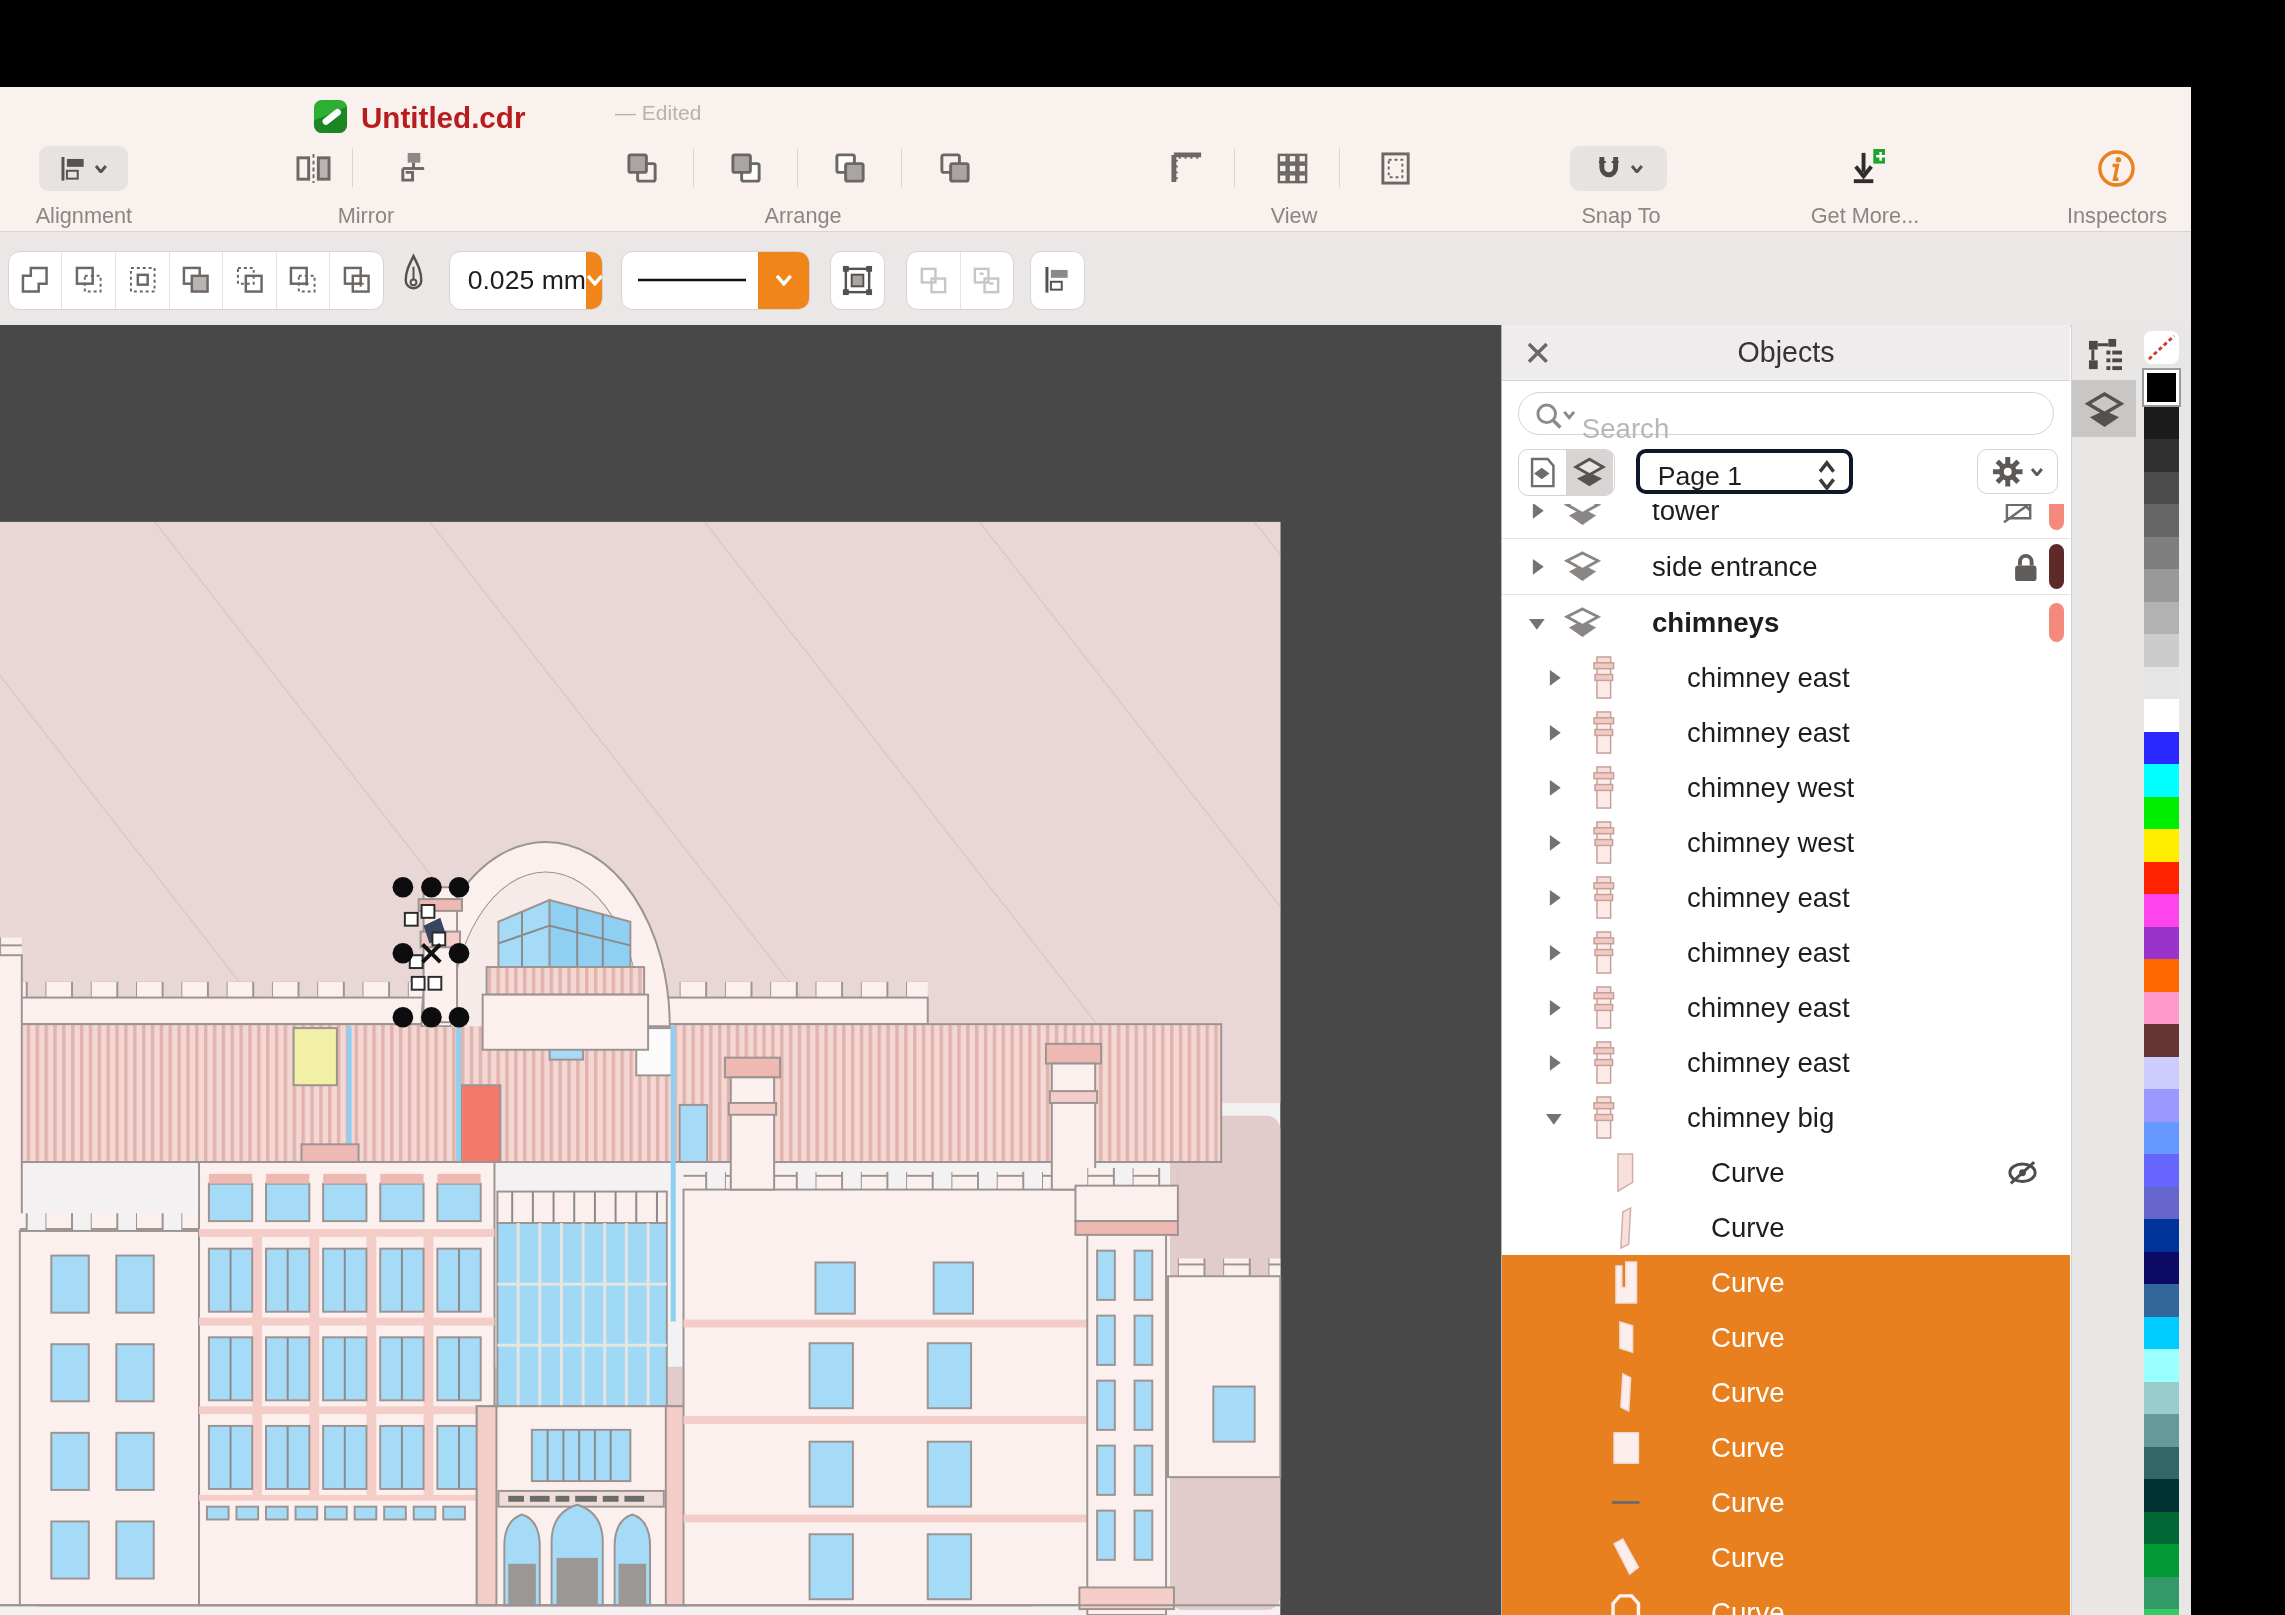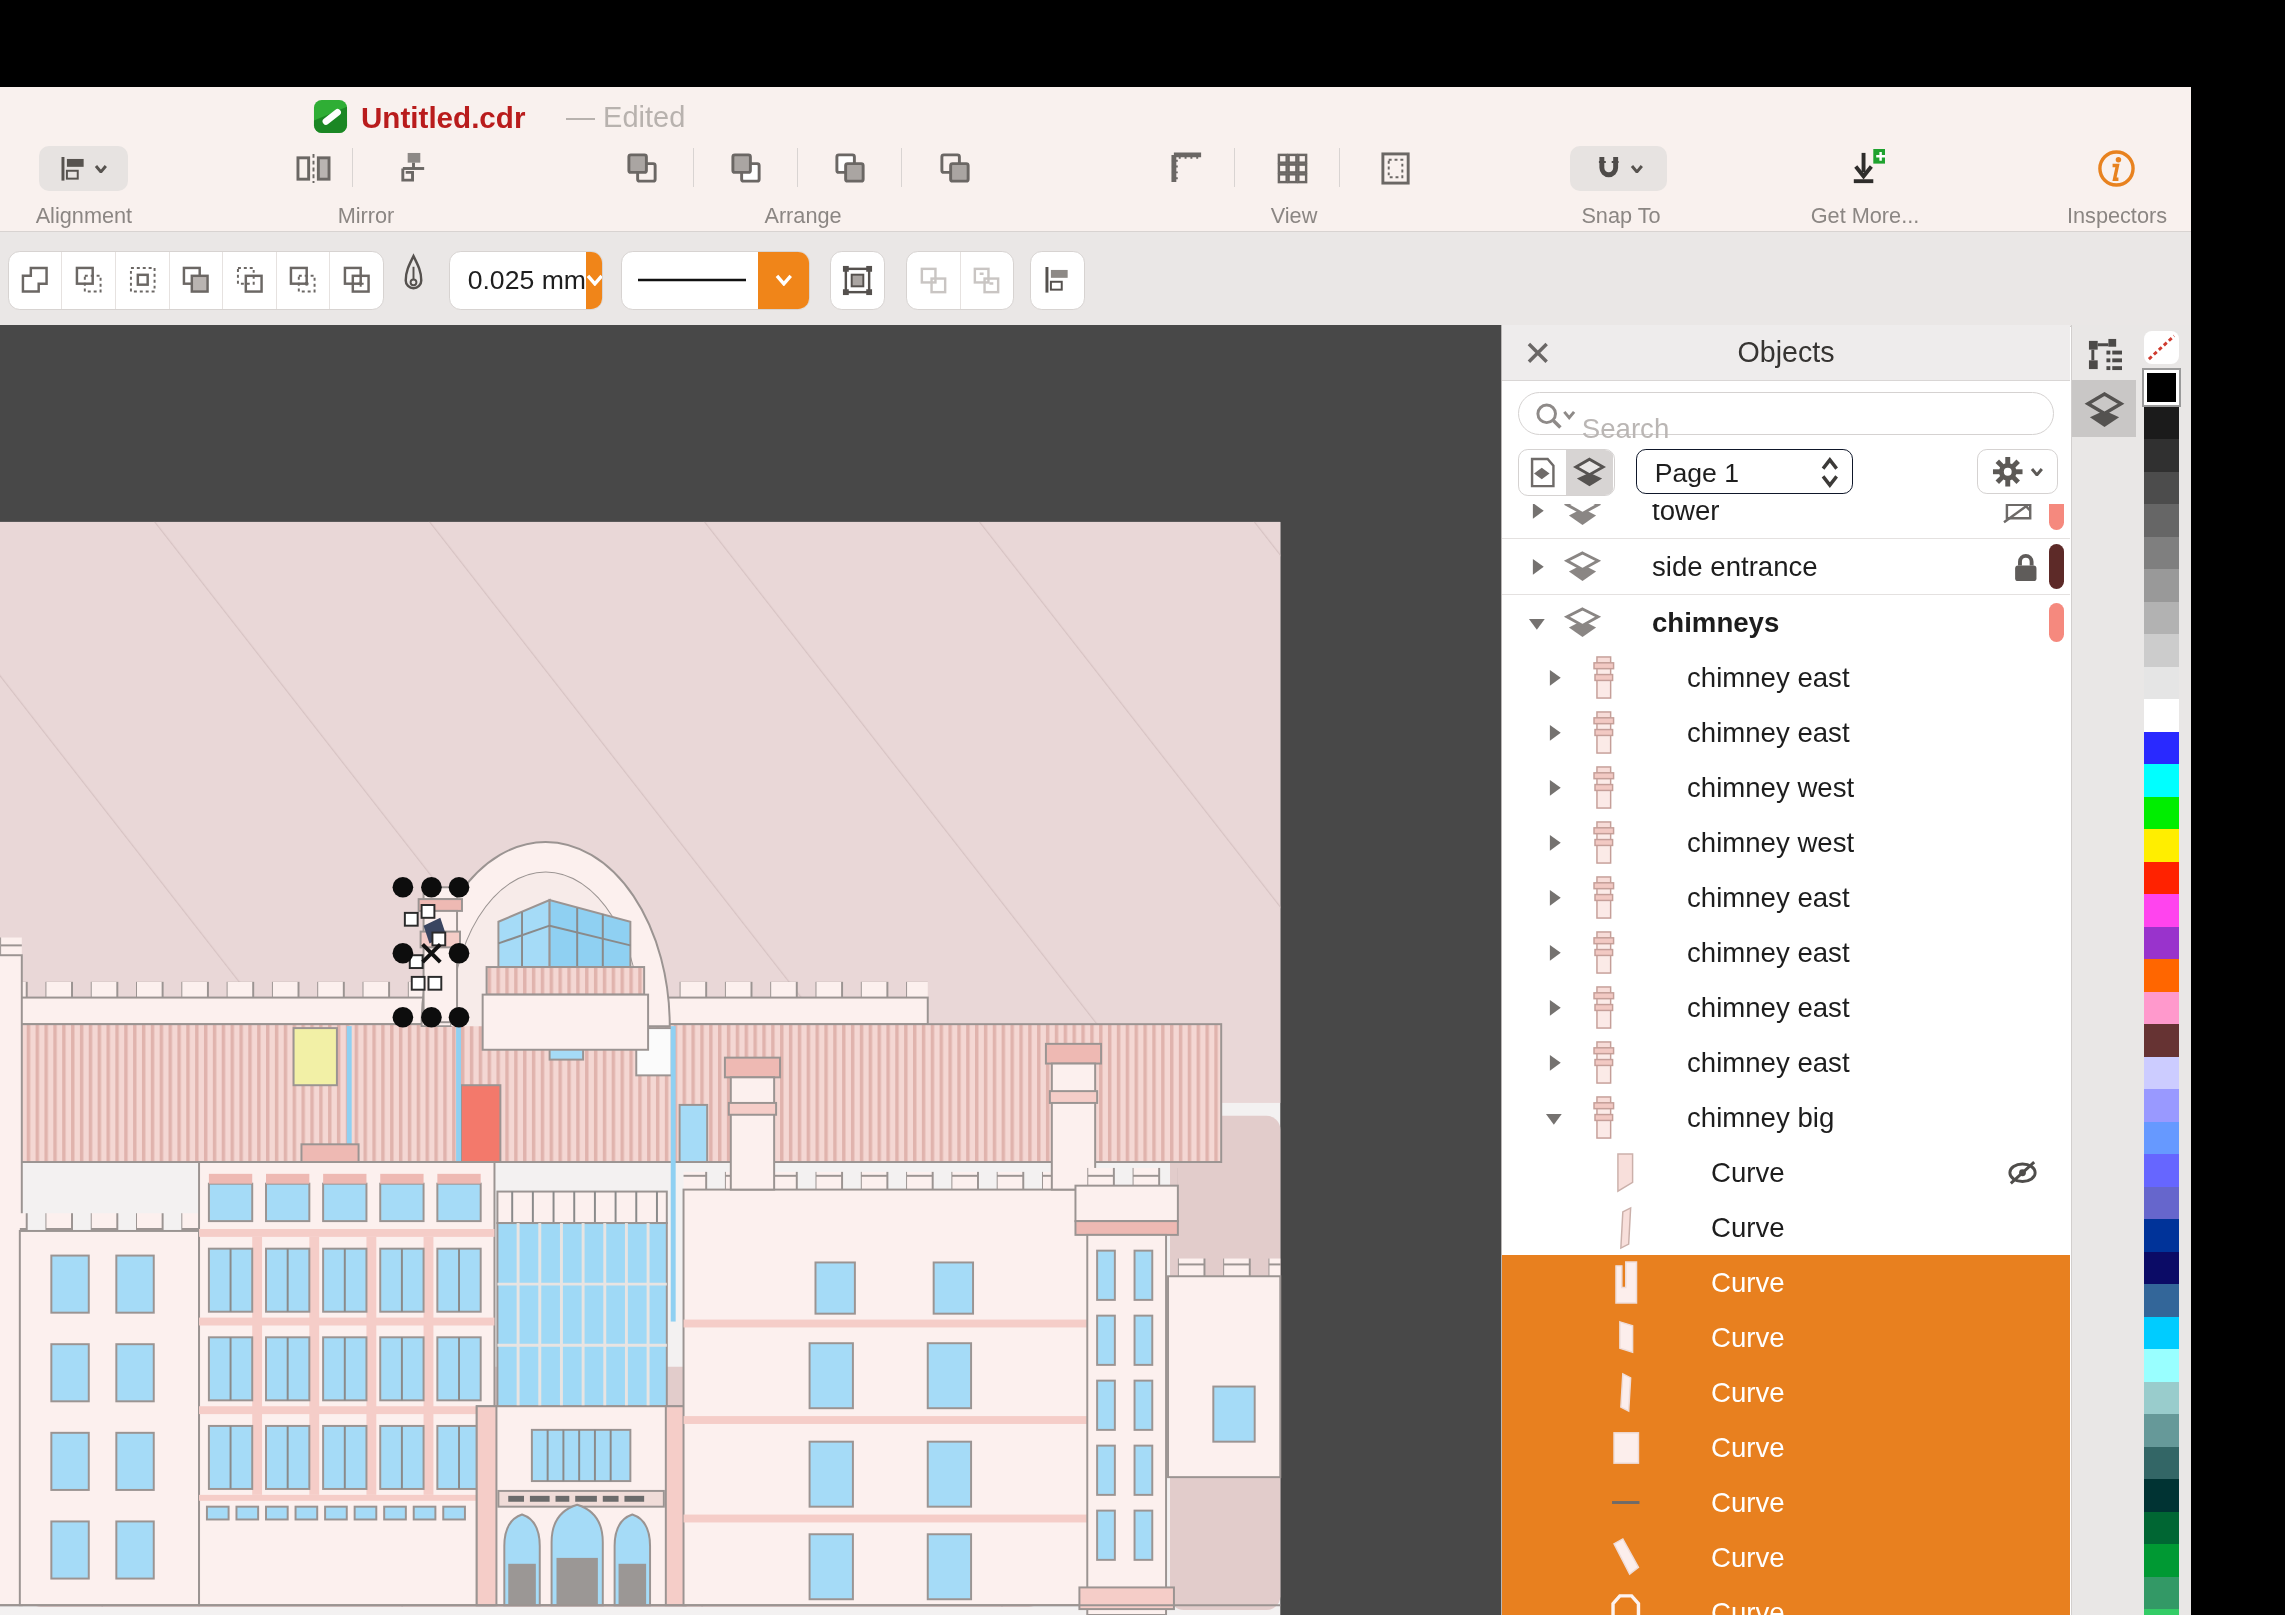--- a/index.html
+++ b/index.html
@@ -4,21 +4,21 @@
 <style>
   html,body{margin:0;padding:0;width:2285px;height:1616px;background:#000;
     font-family:"Liberation Sans",sans-serif;overflow:hidden;position:relative;}
   .window{position:absolute;left:0;top:87px;width:2191px;height:1529px;background:#fff;}
 
   
   .header{position:absolute;left:0;top:0;width:2191px;height:144px;background:#f9f1ee;border-bottom:1px solid #d8d3d1;}
   .title-row{position:absolute;left:0;top:5.9px;width:100%;height:47px;}
   .app-icon{position:absolute;left:313px;top:5.9px;width:35px;height:35px;}
   .doc-title{position:absolute;left:361px;top:7.9px;font-size:29.6px;font-weight:bold;color:#b91c1c;}
-  .doc-edited{position:absolute;left:566px;top:7.9px;font-size:29px;color:#b8b2ae;}
+  .doc-edited{position:absolute;left:615px;top:7.9px;font-size:21px;color:#b8b2ae;}
   .tb-label{position:absolute;top:116px;font-size:21.7px;color:#8b8683;text-align:center;width:158px;}
   .tb-btn{position:absolute;top:59px;height:45px;background:#e7e3e1;border-radius:9.9px;display:flex;align-items:center;justify-content:center;gap:5.9px;}
   .tb-icon{position:absolute;top:61px;width:39px;height:41px;display:flex;align-items:center;justify-content:center;}
   .tb-sep{position:absolute;top:61px;width:1px;height:39px;background:#d9d4d2;}
 
   
   .formatbar{position:absolute;left:0;top:145px;width:2191px;height:94px;background:#eae7e6;border-bottom:1px solid #cfcccb;}
   .fb-group{position:absolute;top:18.7px;height:57px;background:#fff;border:1px solid #d7d3d1;border-radius:11.8px;display:flex;align-items:center;}
   .fb-cell{width:53px;height:57px;display:flex;align-items:center;justify-content:center;border-right:1px solid #e6e2e0;}
   .fb-cell:last-child{border-right:none;}
@@ -37,21 +37,21 @@
   .panel-header{position:absolute;left:0;top:0;width:100%;height:55px;background:#eeecec;border-bottom:1px solid #d9d6d5;}
   .panel-title{position:absolute;left:0;right:0;top:10.8px;text-align:center;font-size:28.6px;color:#363432;}
   .panel-close{position:absolute;left:21.7px;top:13.8px;width:27.6px;height:27.6px;}
   .searchbox{position:absolute;left:15.8px;top:67px;width:536px;height:43px;border:1px solid #d5d2d1;border-radius:21.7px;background:#fff;box-sizing:border-box;}
   .searchbox input{position:absolute;left:61px;top:18px;width:453px;height:33px;border:none;outline:none;font-size:27.6px;color:#444;background:transparent;font-family:"Liberation Sans",sans-serif;}
   .searchbox input::placeholder{color:#bab6b4;}
   .search-ic{position:absolute;left:13.8px;top:7.9px;}
   .seg{position:absolute;left:15.8px;top:124px;width:95px;height:45px;border:1px solid #d5d2d1;border-radius:9.9px;overflow:hidden;display:flex;background:#fff;}
   .seg>div{width:47px;height:45px;display:flex;align-items:center;justify-content:center;}
   .seg .on{background:#d7d4d3;}
-  .page-dd{position:absolute;left:134px;top:124px;width:217px;height:45px;border:1px solid #0f172a;border-radius:9.9px;background:#fff;box-sizing:border-box;padding-left:6px;}
+  .page-dd{position:absolute;left:134px;top:124px;width:217px;height:45px;border:4px solid #0f172a;border-radius:9.9px;background:#fff;box-sizing:border-box;padding-left:6px;}
   .page-dd .val{position:absolute;left:17.7px;top:7.9px;font-size:26.6px;color:#1e1e1e;}
   .page-dd .steppers{position:absolute;right:11.8px;top:5.9px;}
   .gear-btn{position:absolute;right:11.8px;top:124px;width:81px;height:45px;border:1px solid #d5d2d1;border-radius:9.9px;background:#fff;box-sizing:border-box;display:flex;align-items:center;justify-content:center;gap:5.9px;}
   .layers-list{position:absolute;left:0;top:179px;right:0;bottom:0;overflow:hidden;}
 
   .row{position:relative;height:55px;background:#fff;}
   .row.sep{border-bottom:1px solid #e4e1e0;box-sizing:content-box;}
   .row.clip{margin-top:-20.7px;}
   .row.selected{background:#e8801f;}
   .row.selected .rlabel{color:#fff;}

